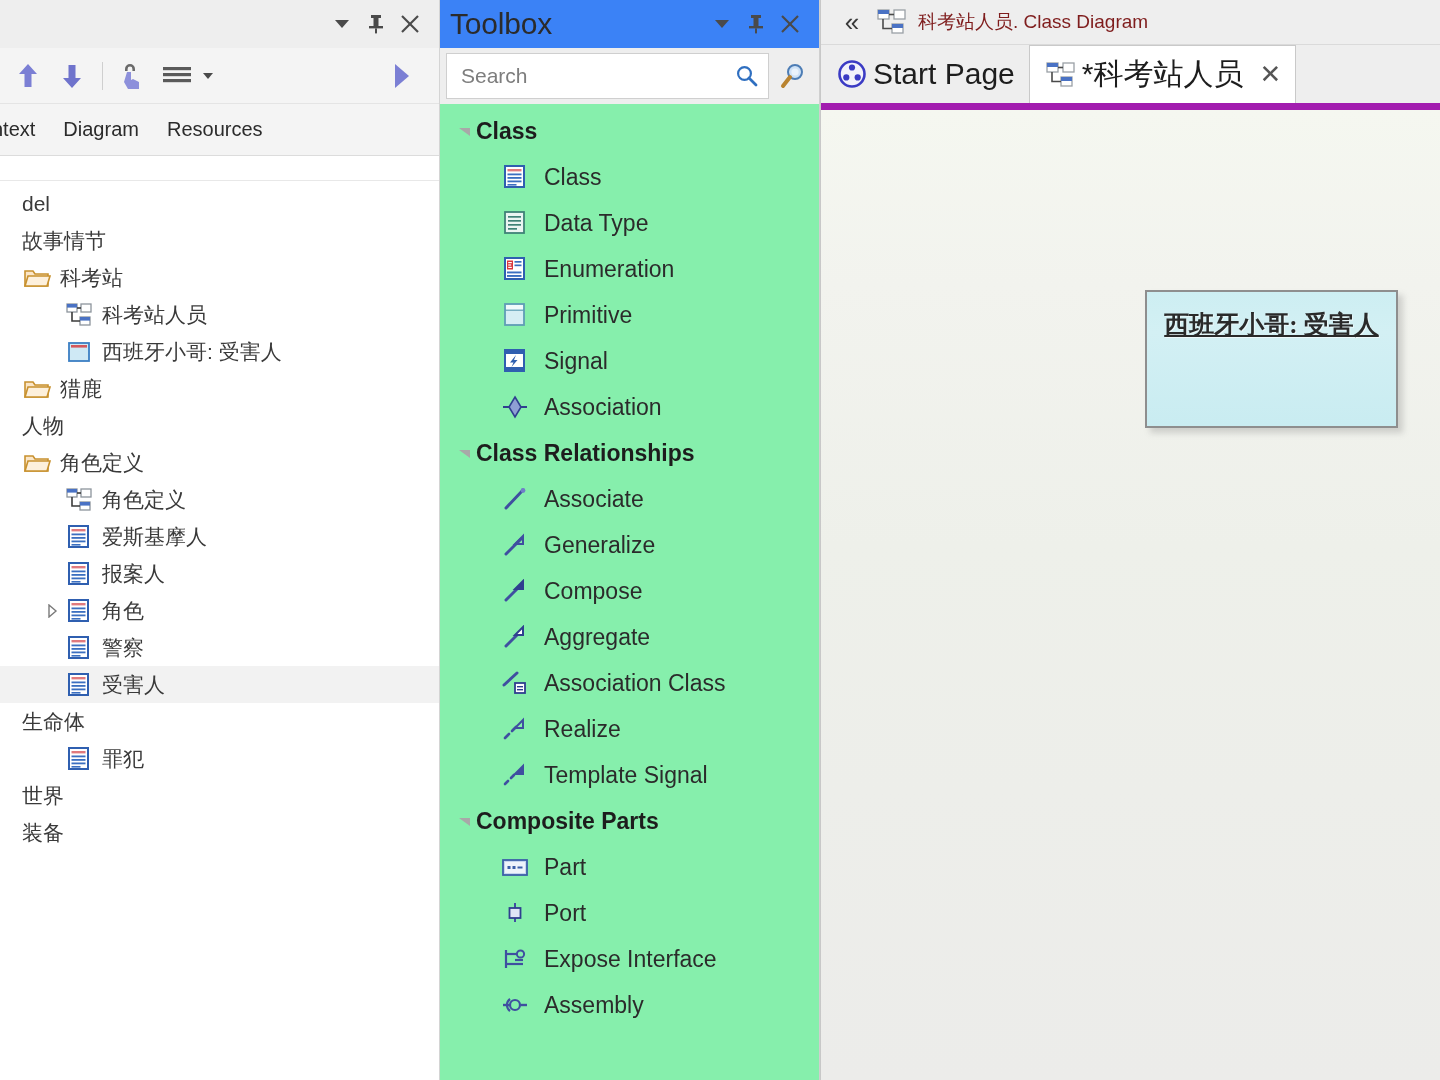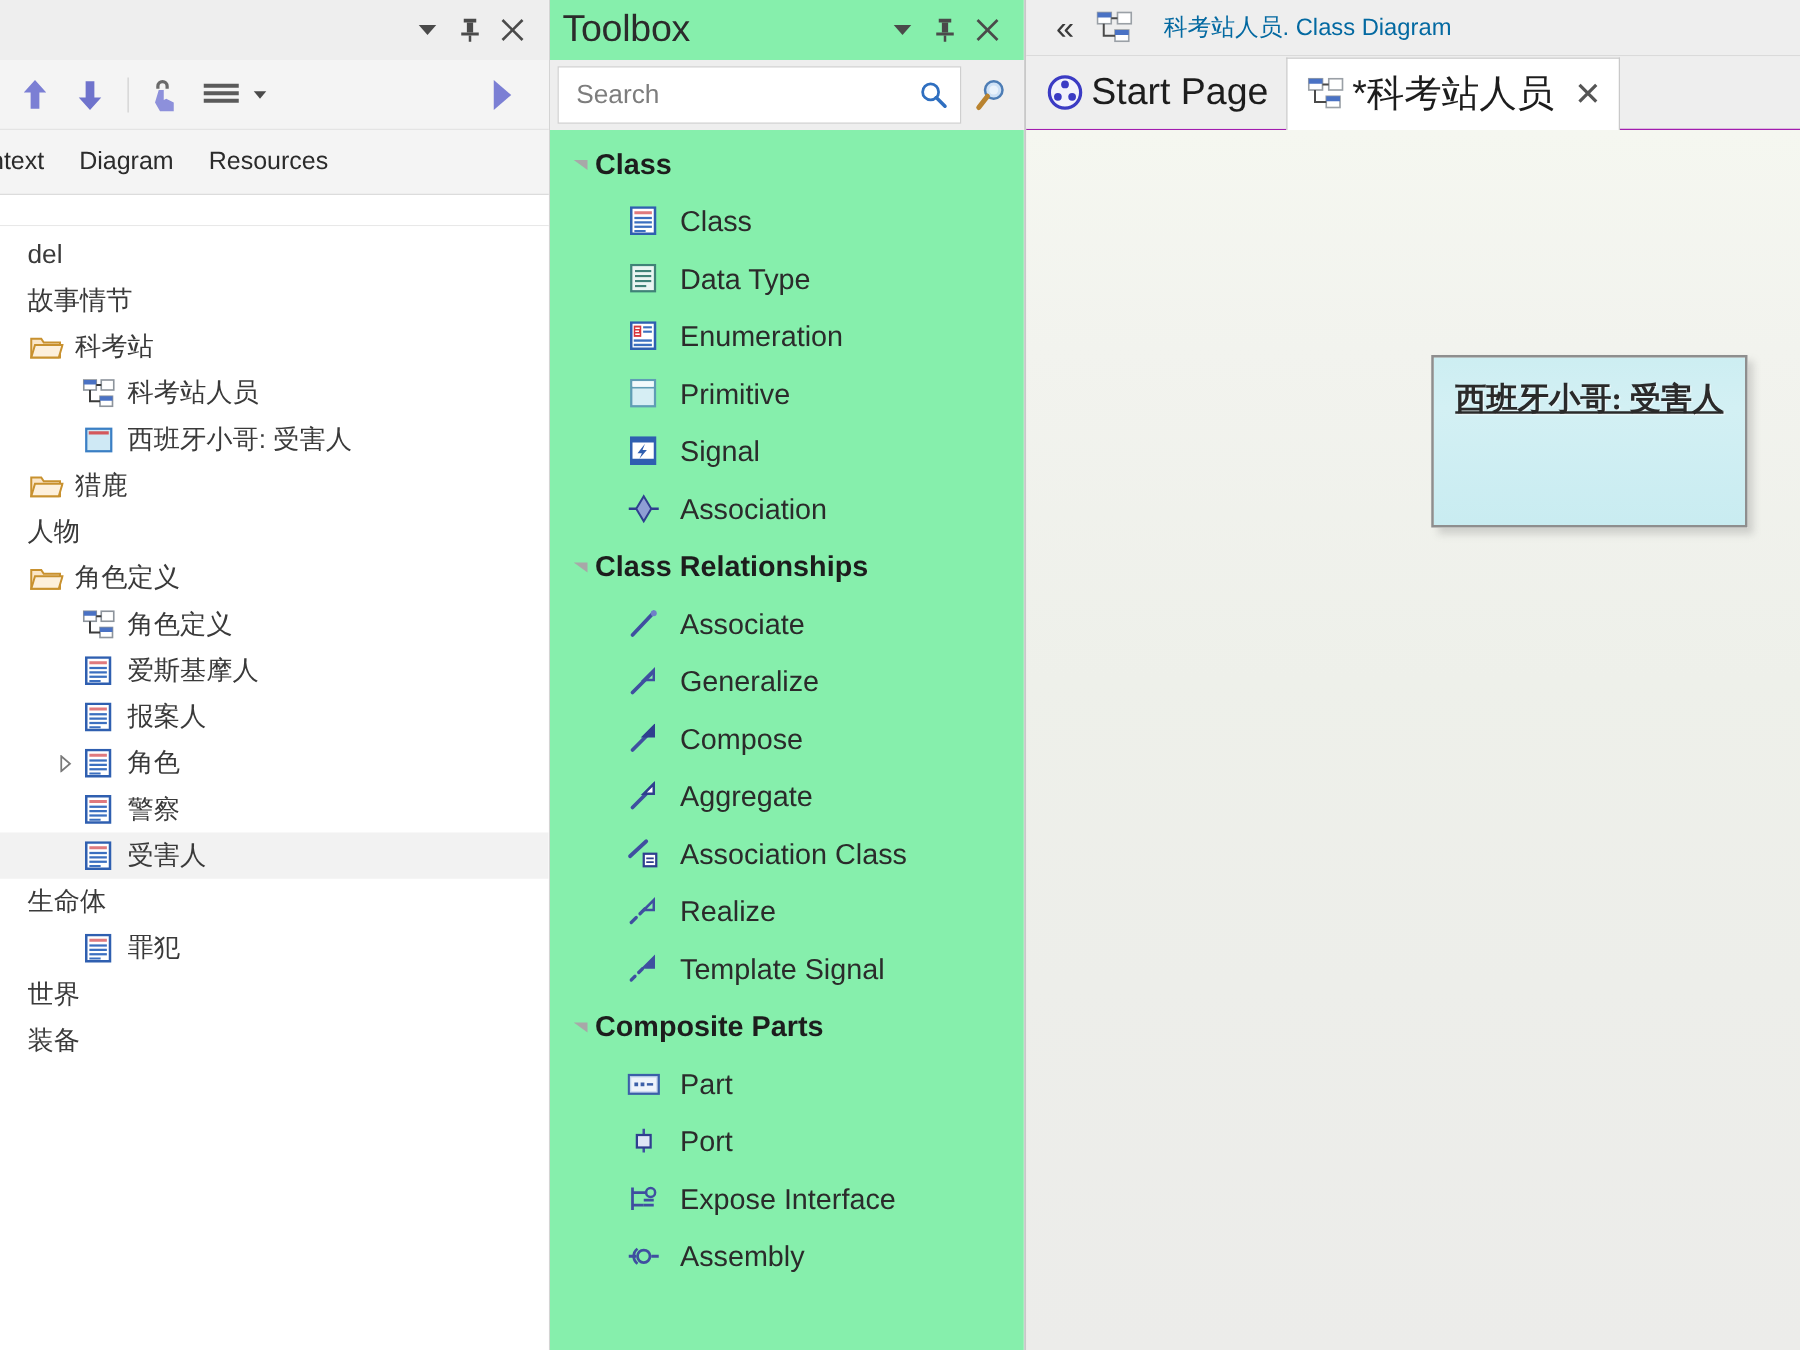--- a/index.html
+++ b/index.html
@@ -102,21 +102,21 @@
   
   .toolbox {
     position: relative;
     width: 380px; height: 1080px;
     background: #ffffff;
     display: flex; flex-direction: column;
     box-sizing: border-box;
     border-right: 1px solid #cfcfcf;
   }
   .tx-titlebar {
-    height: 48px; background: #86efac;
+    height: 48px; background: #3b82f6;
     display: flex; align-items: center;
     padding: 0 12px 0 10px;
     box-sizing: border-box; flex: 0 0 auto;
   }
   .tx-title {
     font-size: 30px; color: #2b2b2b; font-weight: 400;
     letter-spacing: -0.2px; flex: 1 1 auto;
   }
   .tx-searchbar {
     height: 56px;
@@ -164,26 +164,26 @@
     box-sizing: border-box;
   }
   .breadcrumb {
     height: 45px; background: #eeeeee;
     display: flex; align-items: center;
     padding-left: 14px; box-sizing: border-box; flex: 0 0 auto;
     border-bottom: 1px solid #dadada;
   }
   .bc-collapse { width: 34px; height: 34px; display:flex; align-items:center; justify-content:center; color:#3a3a3a; cursor: default;}
   .bc-ico { width: 46px; display: flex; align-items: center; justify-content: center;}
-  .bc-text { font-size: 19px; color: #0369a1; margin-left: 16px; white-space: nowrap;}
+  .bc-text { font-size: 19px; color: #7f1d1d; margin-left: 3px; white-space: nowrap;}
 
   .tabstrip {
     height: 58px; background: #eeeeee;
-    display: flex; align-items: center; flex: 0 0 auto;
-    border-bottom: 1px solid #a21caf;
+    display: flex; align-items: flex-start; flex: 0 0 auto;
+    border-bottom: 7px solid #a21caf;
   }
   .tab {
     height: 58px; display: flex; align-items: center;
     padding: 0 14px; box-sizing: border-box; cursor: default;
     white-space: nowrap;
   }
   .tab.inactive { background: #eeeeee; }
   .tab.active {
     background: #ffffff;
     border-left: 1px solid #c9c9c9;

